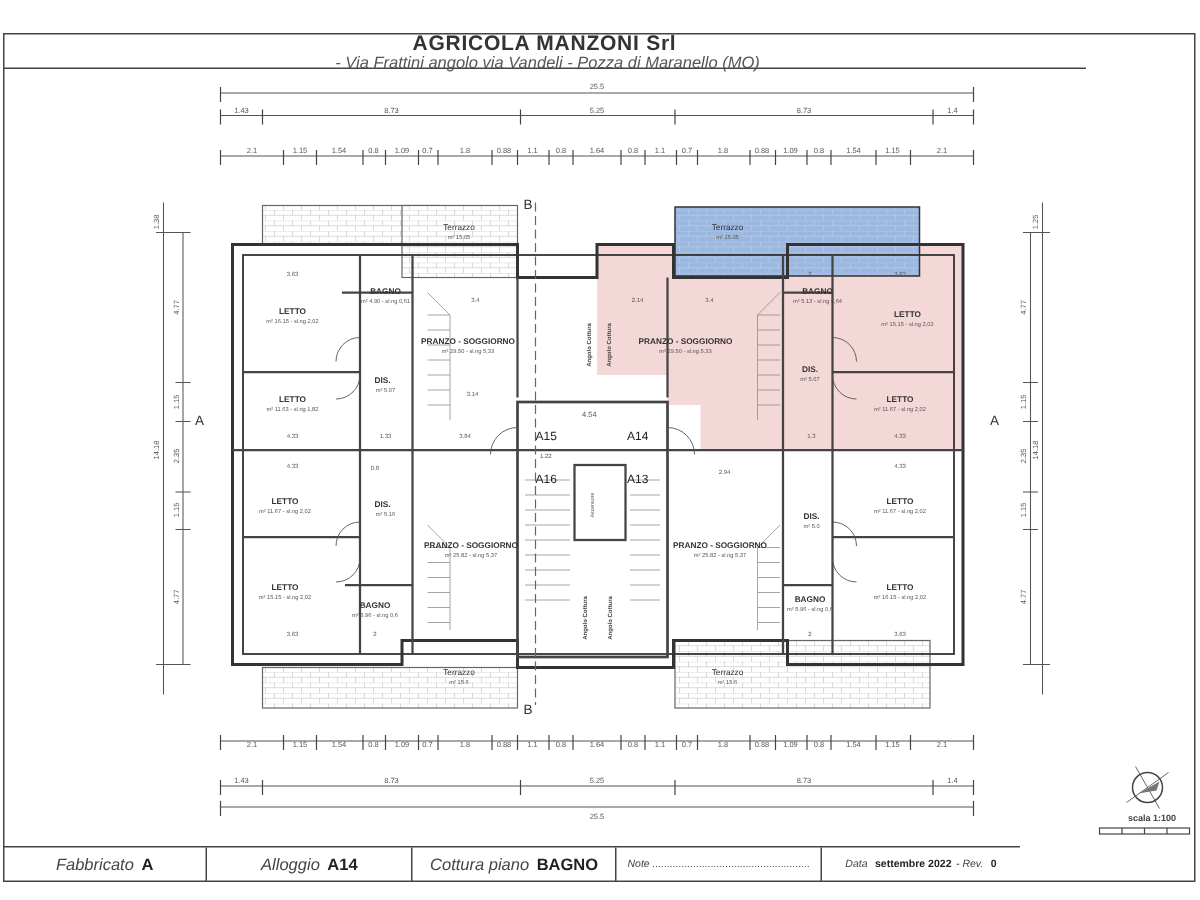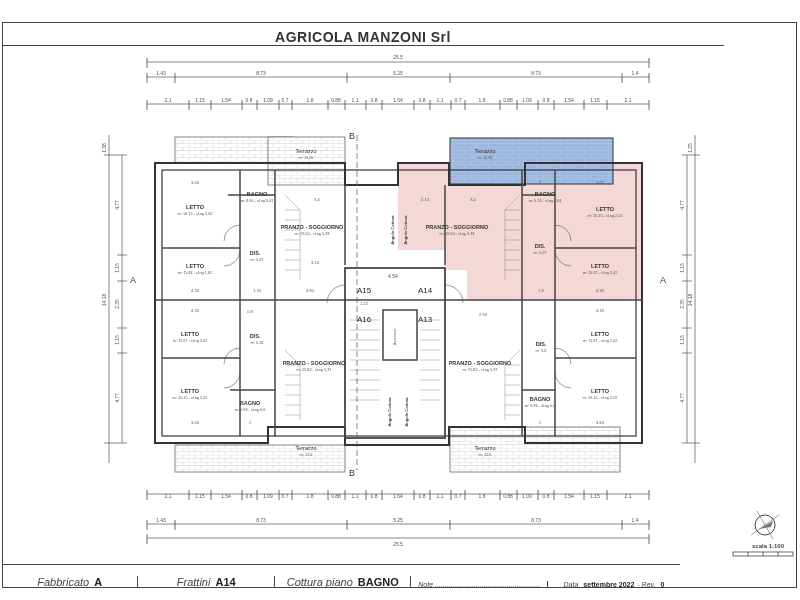--- a/index.html
+++ b/index.html
@@ -1,33 +1,34 @@
 <!DOCTYPE html>
 <html><head>
 <meta charset="utf-8">
 <style>
   html,body{margin:0;padding:0;background:#fff;}
   body{width:800px;height:600px;position:relative;overflow:hidden;font-family:"Liberation Sans",sans-serif;color:#222;}
   .frame{position:absolute;left:2px;top:22px;width:795px;height:566px;border:1.5px solid #444;box-sizing:border-box;}
-  .titlebar{position:absolute;left:2px;top:22px;width:722px;height:24px;border-bottom:1.5px solid #444;box-sizing:border-box;display:flex;align-items:flex-end;justify-content:center;font-size:12px;}
+  .titlebar{position:absolute;left:2px;top:22px;width:722px;height:24px;border-bottom:1.5px solid #444;box-sizing:border-box;display:flex;align-items:center;justify-content:center;font-size:12px;flex-direction:column;}
   .titlebar .company{font-weight:bold;font-size:14px;letter-spacing:0.5px;color:#333;}
   .titlebar .addr{font-style:italic;color:#555;font-size:11px;margin-left:4px;}
-  .footer{position:absolute;left:2px;top:564px;width:678px;height:24px;border-top:1.5px solid #444;box-sizing:border-box;display:flex;align-items:flex-end;}
+  .footer{position:absolute;left:2px;top:564px;width:678px;height:24px;border-top:1.5px solid #444;box-sizing:border-box;display:flex;}
   .footer .cell{border-right:1.2px solid #444;display:flex;align-items:center;justify-content:center;font-size:11px;font-style:italic;color:#444;box-sizing:border-box;}
   .footer .cell:last-child{border-right:none;}
   .footer b{font-style:normal;font-weight:bold;margin-left:5px;color:#222;}
   .footer .small{font-size:7px;}
   .plan{position:absolute;left:0;top:0;width:800px;height:600px;}
   .scalelabel{position:absolute;left:752px;top:543px;font-size:6px;font-weight:bold;color:#444;}
 </style>
 </head>
 <body>
 
 <div class="titlebar">
   <span class="company">AGRICOLA MANZONI Srl</span>
+  <span class="addr">- Via Frattini angolo via Vandeli - Pozza di Maranello (MO)</span>
 </div>
 
 <div class="frame"></div>
 
 <svg class="plan" viewBox="0 0 800 600" xmlns="http://www.w3.org/2000/svg" font-family="Liberation Sans, sans-serif">
   <defs>
     <pattern id="tiles" width="12" height="7" patternUnits="userSpaceOnUse">
       <rect width="12" height="7" fill="#fff"></rect>
       <path d="M0 0 H12 M0 3.5 H12 M3 0 V3.5 M9 3.5 V7" stroke="#ccc" stroke-width="0.5" fill="none"></path>
     </pattern>
@@ -367,21 +368,21 @@
 </svg>
 
 <div class="scalelabel">scala 1:100</div>
 
 <div class="footer">
   <div class="cell" style="width:160px">
     <span>Fabbricato</span>
     <b>A</b>
   </div>
   <div class="cell" style="width:160px">
-    <span>Frattini</span>
+    <span>Alloggio</span>
     <b>A14</b>
   </div>
   <div class="cell" style="width:160px">
     <span>Cottura piano</span>
     <b>BAGNO</b>
   </div>
   <div class="cell small" style="width:160px">
     <span>Note ......................................................</span>
   </div>
   <div class="cell small" style="width:155px">

